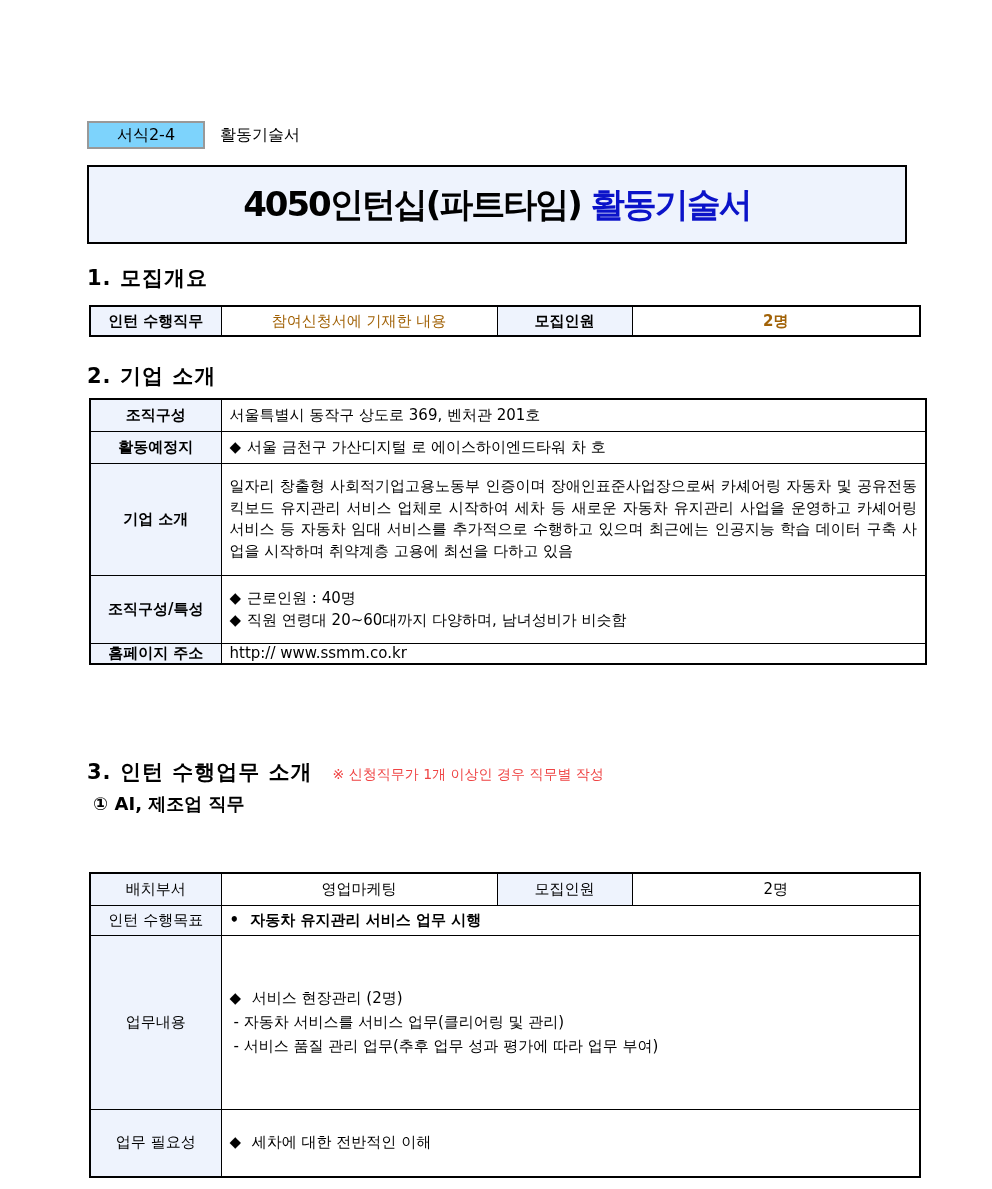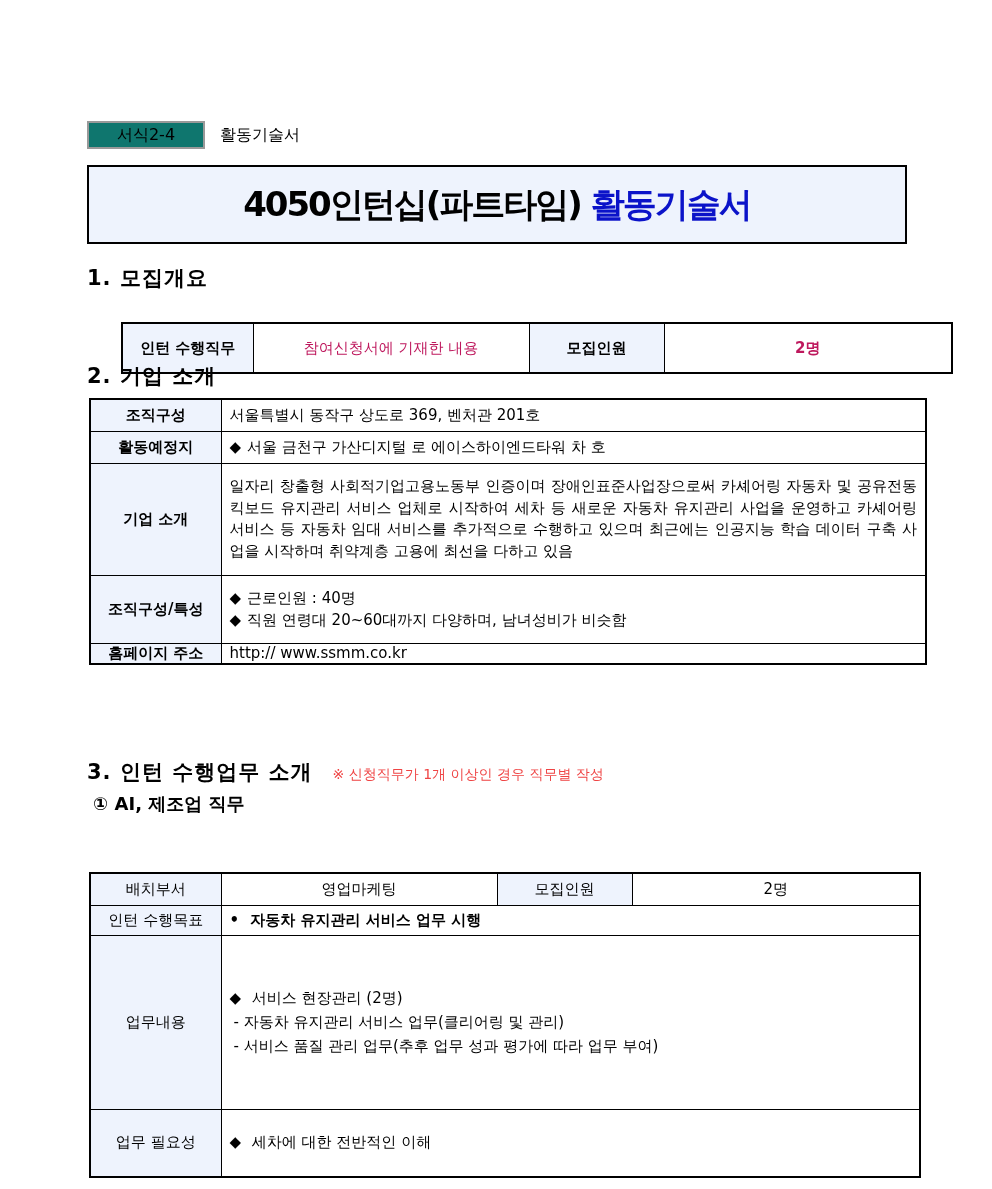--- a/index.html
+++ b/index.html
@@ -1,53 +1,53 @@
 <!DOCTYPE html>
 <html><head>
 <meta charset="utf-8">
 <style>
   html, body { margin: 0; padding: 0; background: #ffffff; }
   body { width: 992px; height: 1189px; position: relative; font-family: "DejaVu Sans", sans-serif; color: #000; overflow: hidden; }
   .abs { position: absolute; }
 
-  .form-tag { left: 87px; top: 121px; width: 118px; height: 28px; background: #0f766e; border: 2px solid #999; box-sizing: border-box; display: flex; align-items: center; justify-content: center; font-size: 16px; }
+  .form-tag { left: 87px; top: 121px; width: 118px; height: 28px; background: #7dd3fc; border: 2px solid #999; box-sizing: border-box; display: flex; align-items: center; justify-content: center; font-size: 16px; }
   .form-tag-label { left: 220px; top: 125px; font-size: 16px; }
 
   .title-box { left: 87px; top: 165px; width: 820px; height: 79px; border: 2px solid #000; box-sizing: border-box; background: #eef3fd; display: flex; align-items: center; justify-content: center; font-size: 34px; font-weight: bold; letter-spacing: -2px; }
   .title-box .blue { color: #0b13c9; margin-left: 10px; }
 
   .section-h { font-size: 21px; font-weight: bold; letter-spacing: 1px; }
   .sec-note { color: #ef4444; font-size: 14px; font-weight: normal; margin-left: 20px; letter-spacing: 0; }
 
   table { border-collapse: collapse; position: absolute; table-layout: fixed; }
   td { border: 1px solid #000; font-size: 15px; padding: 0 8px; box-sizing: border-box; }
   td.h { background: #eef3fd; text-align: center; font-weight: bold; }
   td.c { text-align: center; }
-  td.gray { color: #be185d; }
+  td.gray { color: #a16207; }
   .t-outer { border: 2px solid #000; }
 
   .bullet { display: inline-block; margin-right: 6px; }
   .para { line-height: 21.5px; text-align: justify; }
 </style>
 </head>
 <body>
 
 <div class="abs form-tag">
     <span>서식2-4</span>
   </div>
 <div class="abs form-tag-label">활동기술서</div>
 
 <div class="abs title-box">
   <span>4050인턴십(파트타임)</span>
   <span class="blue">활동기술서</span>
 </div>
 
 <div class="abs section-h" style="left:87px;top:264px;">1. 모집개요</div>
 
-<table class="t-outer" style="left:89px;top:322px;width:832px;height:52px;margin-left:32px;">
+<table class="t-outer" style="left:89px;top:305px;width:832px;height:32px;">
   <colgroup>
       <col style="width:131px">
       <col style="width:276px">
       <col style="width:135px">
       <col>
     </colgroup>
   <tbody>
       <tr>
     <td class="h">인턴 수행직무</td>
     <td class="c gray">참여신청서에 기재한 내용</td>
@@ -113,21 +113,21 @@
     <td class="c">2명</td>
   </tr>
   <tr style="height:30px">
     <td class="h" style="font-weight:normal">인턴 수행목표</td>
     <td colspan="3" style="font-weight:bold"><span class="bullet">•</span> <span>자동차 유지관리 서비스 업무 시행</span></td>
   </tr>
   <tr style="height:174px">
     <td class="h" style="font-weight:normal">업무내용</td>
     <td colspan="3" style="line-height:24px">
       <div><span class="bullet">◆</span> <span>서비스 현장관리 (2명)</span></div>
-      <div style="padding-left:4px">- 자동차 유지관리 서비스 업무(클리어링 및 관리)</div>
+      <div style="padding-left:4px">- 자동차 서비스를 서비스 업무(클리어링 및 관리)</div>
       <div style="padding-left:4px">- 서비스 품질 관리 업무(추후 업무 성과 평가에 따라 업무 부여)</div>
     </td>
   </tr>
   <tr style="height:68px">
     <td class="h" style="font-weight:normal">업무 필요성</td>
     <td colspan="3"><span class="bullet">◆</span> <span>세차에 대한 전반적인 이해</span></td>
   </tr>
 </tbody>
   </table>
 

